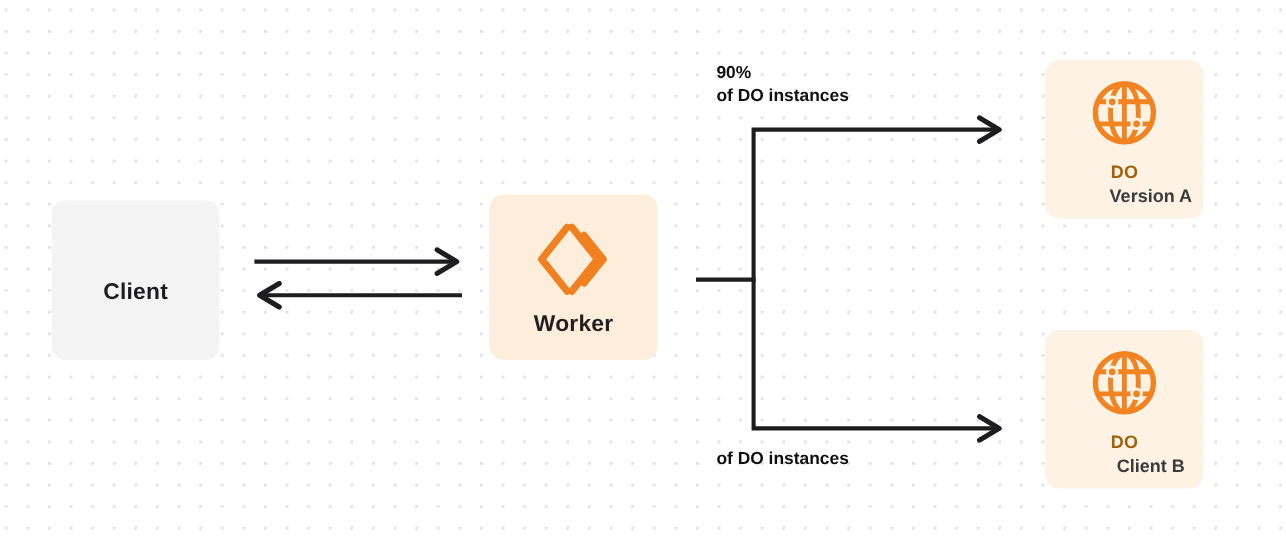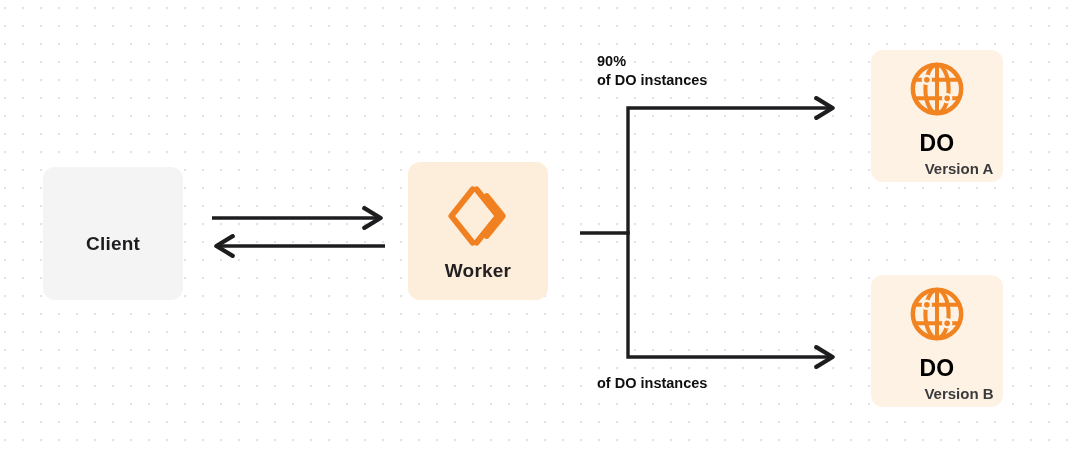--- a/index.html
+++ b/index.html
@@ -63,23 +63,23 @@
   .node-do {
     left: 871px;
     width: 132px;
     height: 132px;
     background: #fdf2e3;
     padding-top: 4px;
   }
   .node-do-a { top: 50px; }
   .node-do-b { top: 275px; }
   .node-do .node-title {
-    font-size: 23px;
-    font-weight: bold;
-    color: #000000;
+    font-size: 15px;
+    font-weight: bold;
+    color: #a16207;
     margin-top: 12px;
     letter-spacing: 0.2px;
   }
   .node-do .node-sub {
     font-size: 15px;
     font-weight: bold;
     color: #3b3b3d;
     margin-top: 3px;
     margin-left: 44px;
   }
@@ -186,16 +186,16 @@
         <line x1="30" y1="5" x2="30" y2="55" stroke="#f28321" stroke-width="4.2"></line>
         <line x1="7" y1="20.5" x2="53" y2="20.5" stroke="#f28321" stroke-width="4.2"></line>
         <line x1="7" y1="39.5" x2="53" y2="39.5" stroke="#f28321" stroke-width="4.2"></line>
         <circle cx="19.5" cy="20.5" r="5.4" fill="#fdf2e3"></circle>
         <circle cx="19.5" cy="20.5" r="2.9" fill="#f28321"></circle>
         <circle cx="40.5" cy="39.5" r="5.4" fill="#fdf2e3"></circle>
         <circle cx="40.5" cy="39.5" r="2.9" fill="#f28321"></circle>
       </svg>
     </span>
     <div class="node-title">DO</div>
-    <div class="node-sub">Version B</div>
+    <div class="node-sub">Client B</div>
   </div>
 
 </div>
 
 </body></html>

